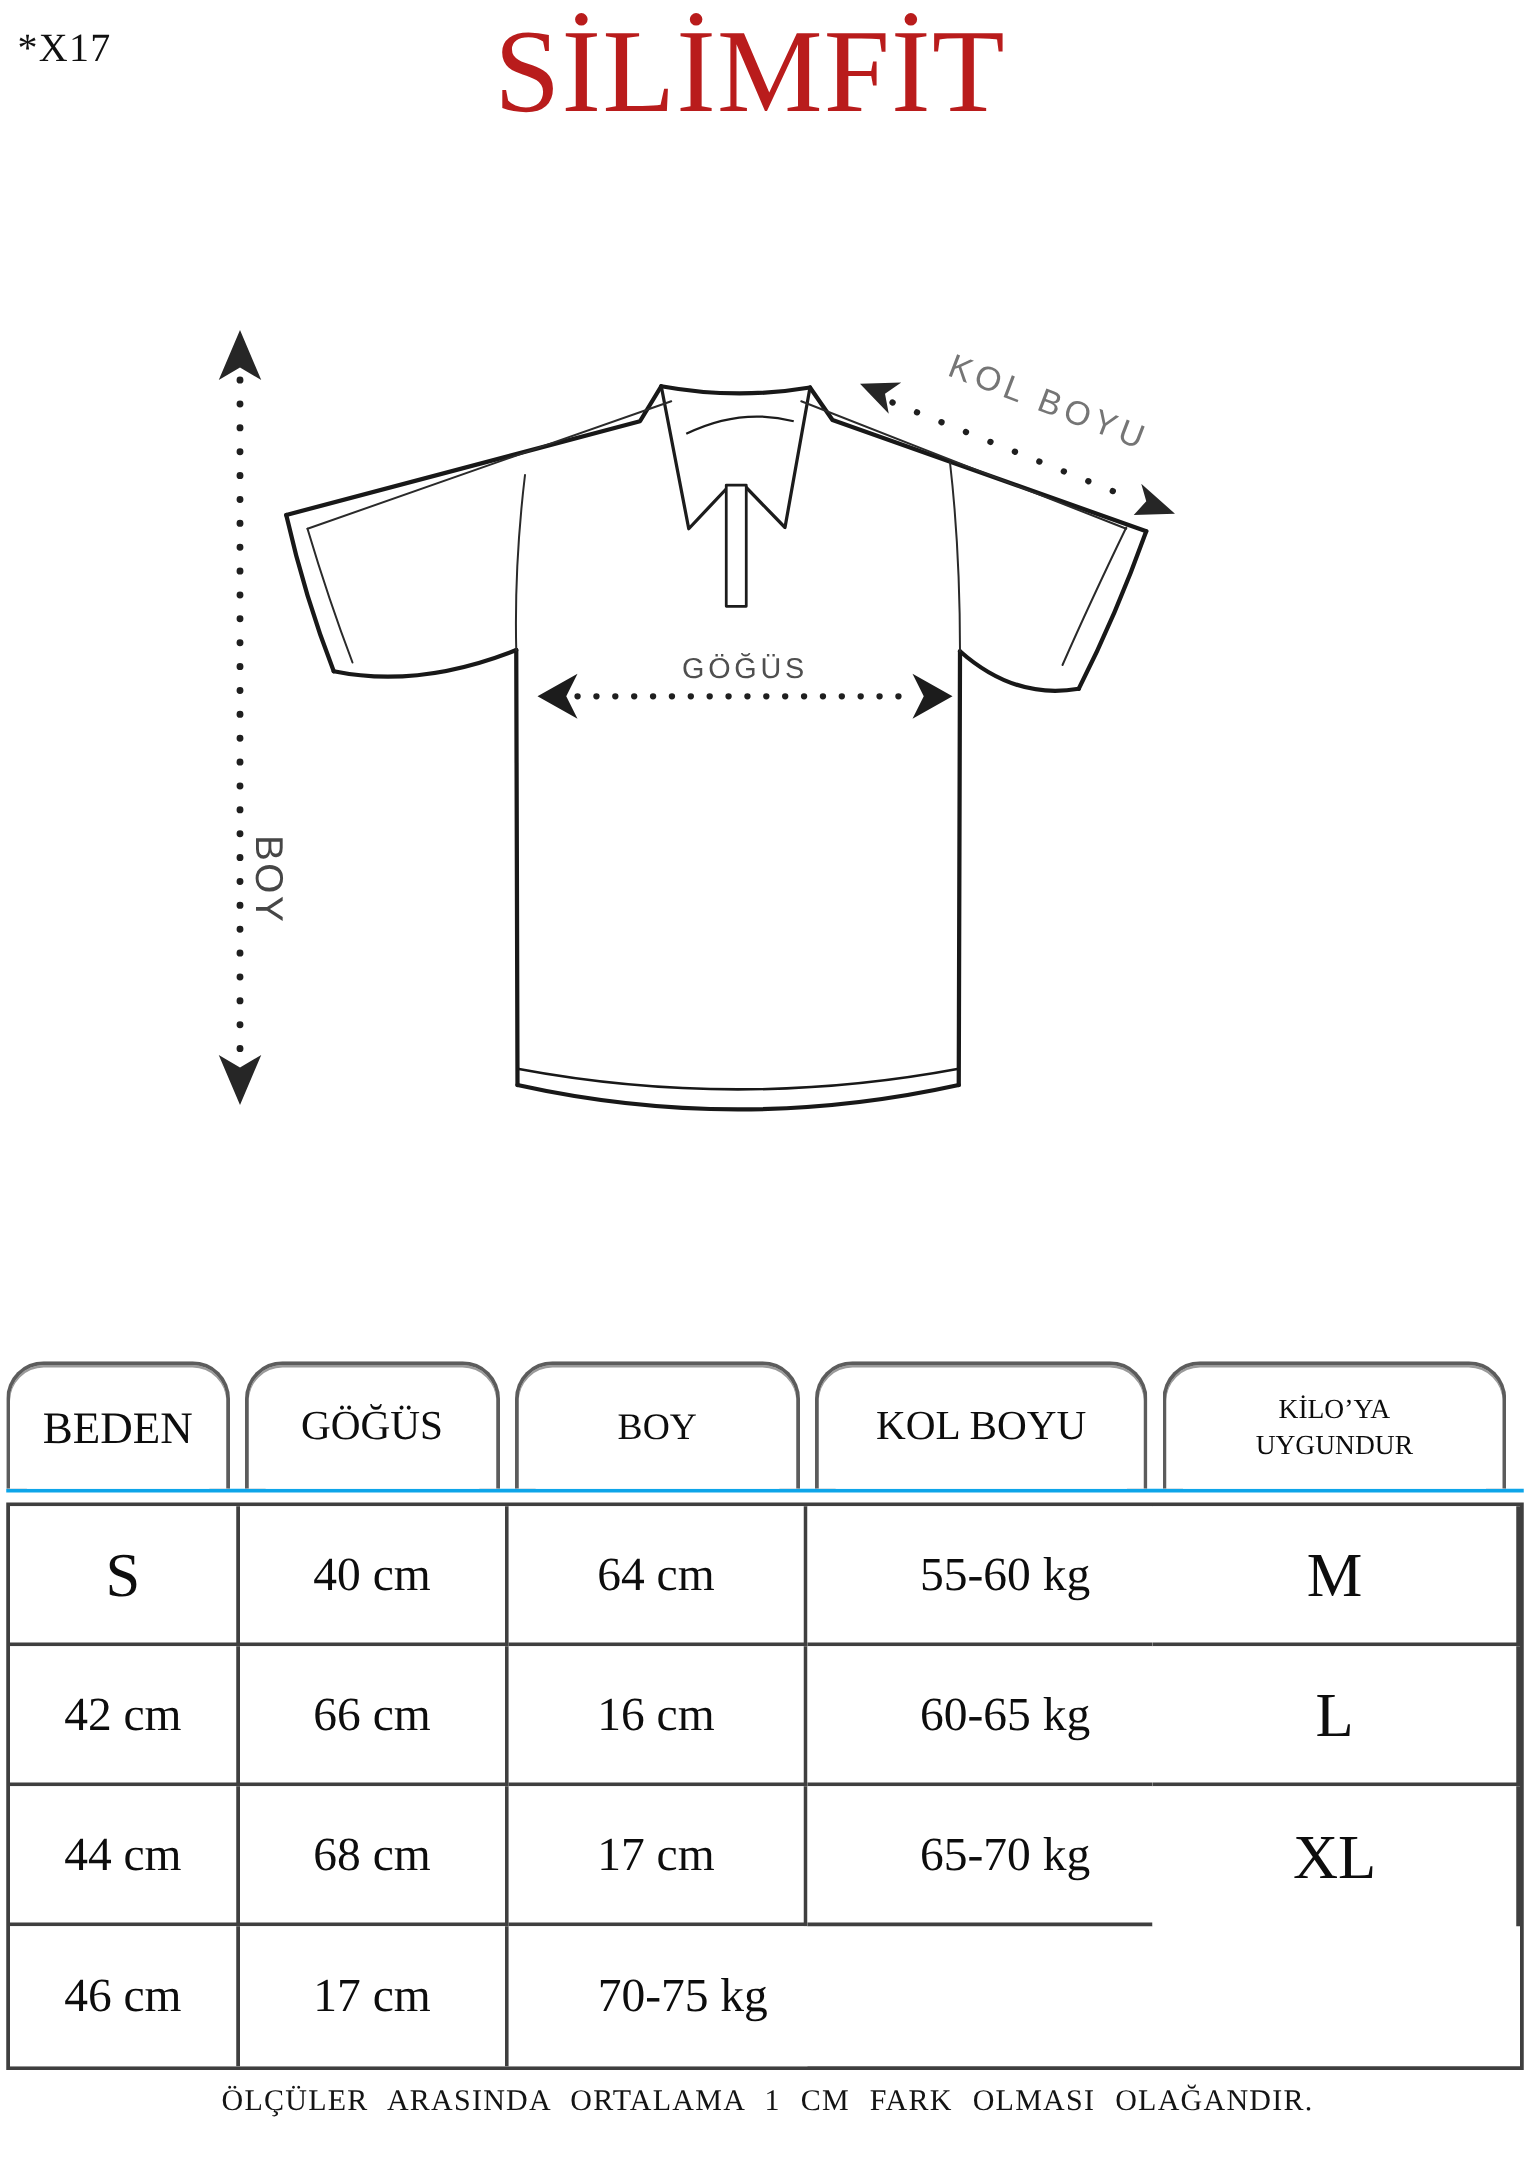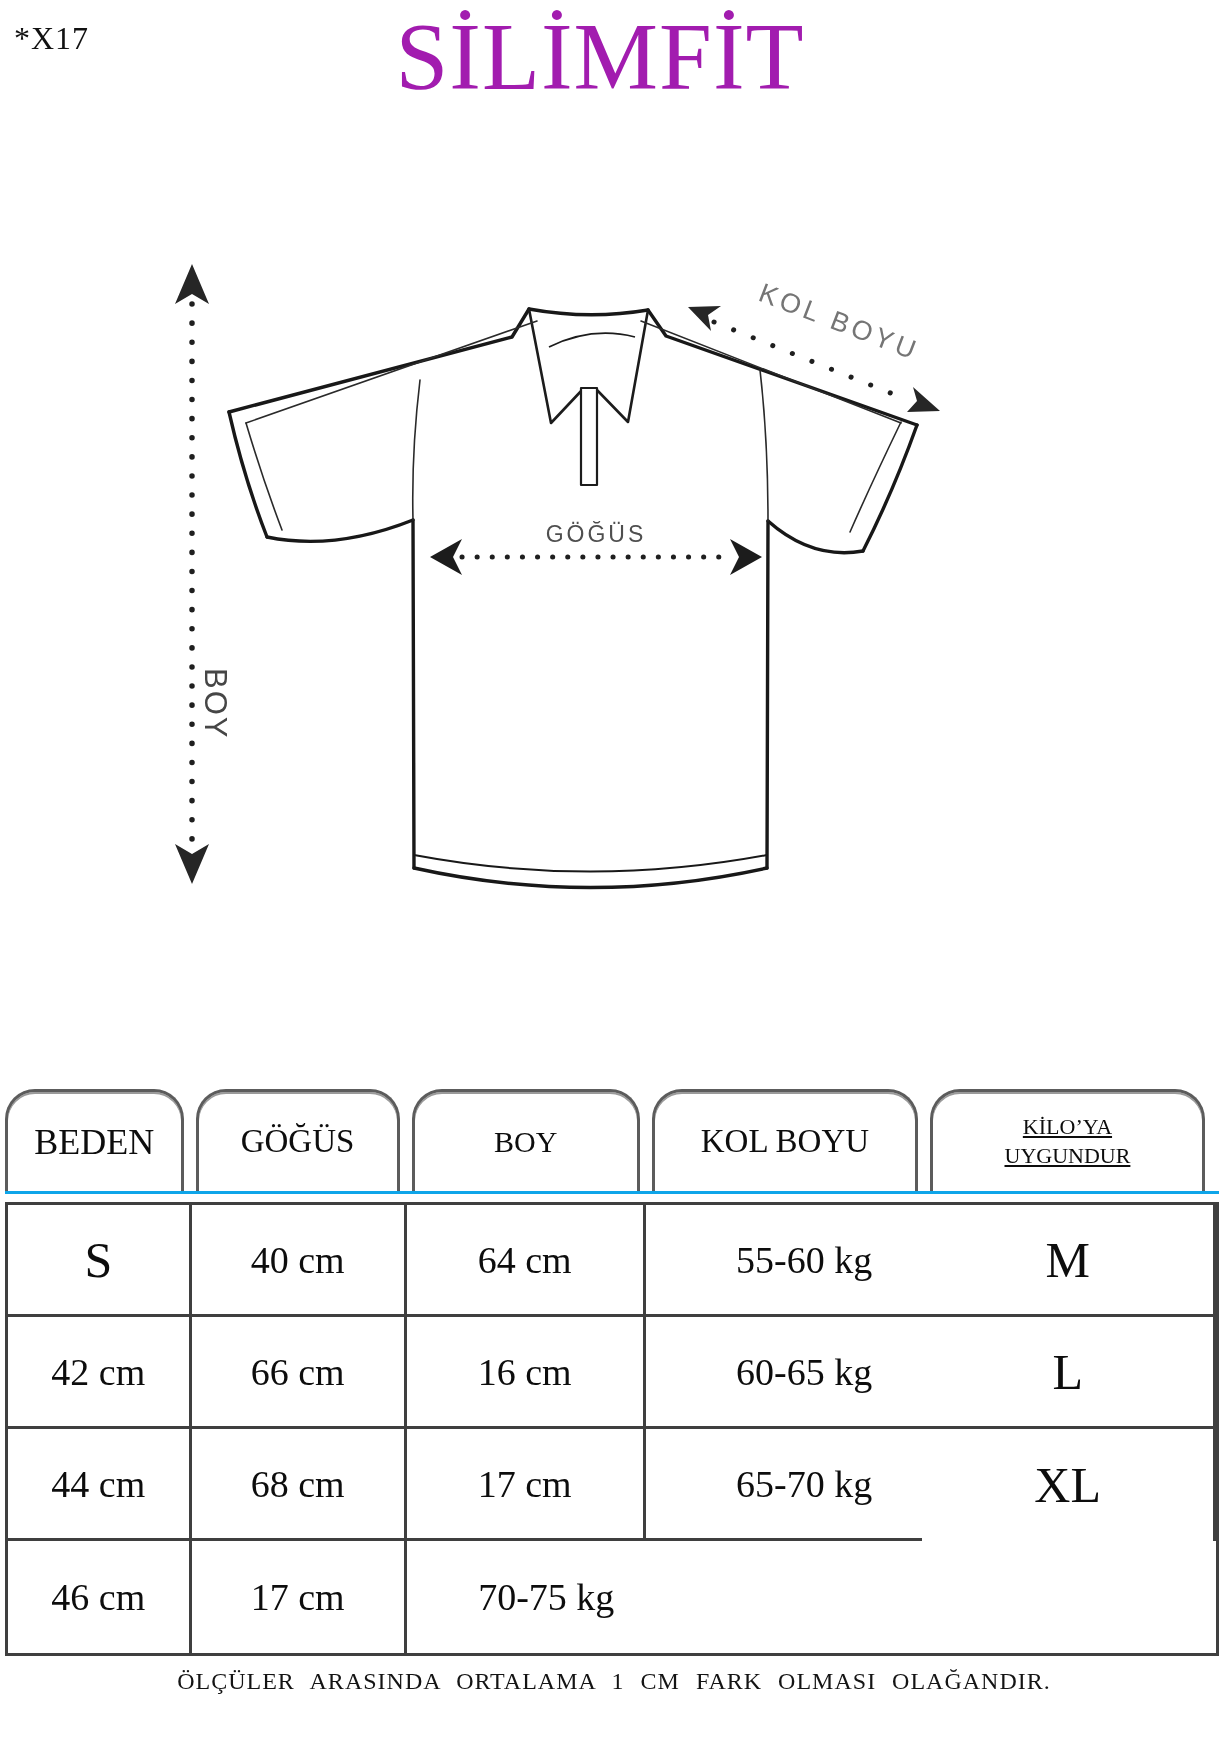--- a/index.html
+++ b/index.html
@@ -5,39 +5,39 @@
   html,body{margin:0;padding:0;background:#ffffff;}
   .canvas{
     position:relative;width:1228px;height:1738px;background:#ffffff;overflow:hidden;
     font-family:"Liberation Serif","DejaVu Serif",serif;color:#0d0d0d;
   }
   .code{
     position:absolute;left:14px;top:20px;font-size:32px;letter-spacing:1px;color:#111;
   }
   .title{
     position:absolute;left:0;top:2px;width:1200px;margin:0;text-align:center;
-    font-size:95px;font-weight:normal;letter-spacing:1px;color:#a21caf;
+    font-size:95px;font-weight:normal;letter-spacing:1px;color:#b91c1c;
     font-family:"Liberation Serif","DejaVu Serif",serif;
   }
   .diagram{position:absolute;left:0;top:220px;}
 
   
   .size-table{position:absolute;left:5px;top:1089px;width:1214px;}
   .tabs-row{
     display:grid;grid-template-columns:15.2% 17.8% 19.8% 22.9% 24.3%;
     height:105px;border-bottom:3px solid #0ea5e9;box-sizing:border-box;
   }
   .tab{
     margin:0 6px;border:3px solid #5c5c5c;border-bottom:none;
     border-radius:30px 30px 0 0;box-sizing:border-box;
     display:flex;align-items:center;justify-content:center;text-align:center;
     background:#fff;box-shadow:inset 0 2px 0 #9a9a9a;
   }
   .tab:first-child{margin-left:0;}
-  .tab:last-child{margin-right:14px;text-decoration:underline;}
+  .tab:last-child{margin-right:14px;}
   .tab-beden{font-size:36px;}
   .tab-gogus{font-size:33px;}
   .tab-boy{font-size:30px;}
   .tab-kol{font-size:33px;}
   .tab-kilo{font-size:22px;line-height:1.3;}
   .tbody{
     display:grid;grid-template-columns:15.2% 17.8% 19.8% 22.9% 24.3%;
     grid-auto-rows:112px;margin-top:8px;border:3px solid #3f3f3f;box-sizing:border-box;
   }
   .cell{

